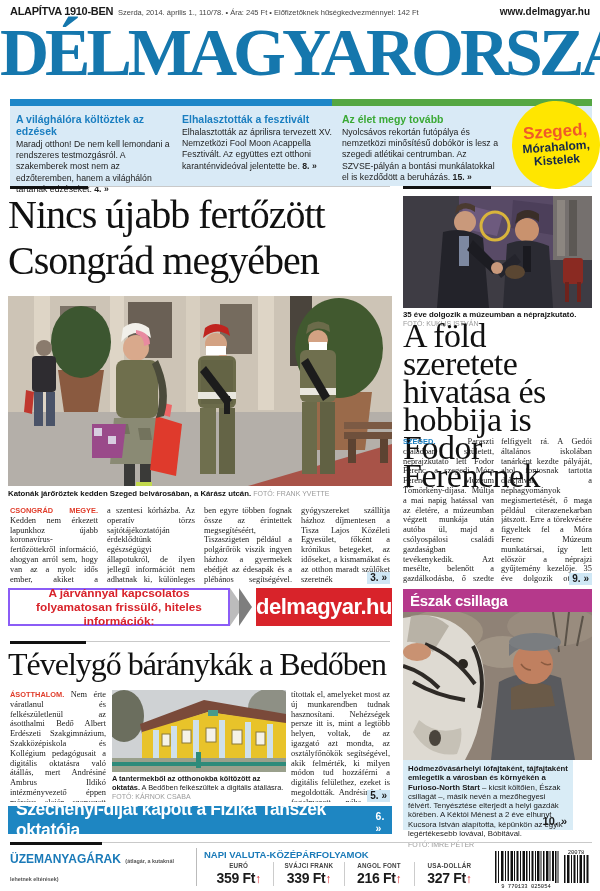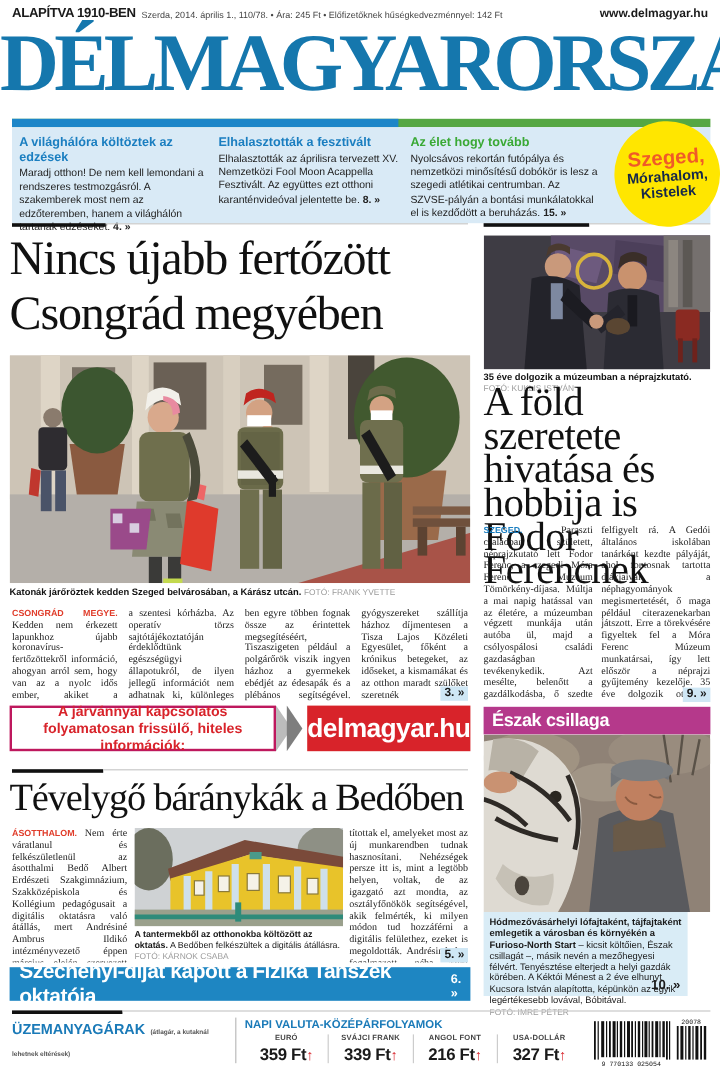--- a/index.html
+++ b/index.html
@@ -53,21 +53,21 @@
   .col{position:absolute;top:0;height:78px;overflow:hidden;font-family:"Liberation Serif",serif;
        font-size:8.4px;line-height:9.8px;text-align:justify;}
   .c1{left:0;width:88px;} .c2{left:97px;width:88px;} .c3{left:194px;width:88px;} .c4{left:291px;width:89px;}
   .loc-red{color:#e03c2a;font-weight:bold;font-family:"Liberation Sans",sans-serif;font-size:7.4px;}
   .loc-blue{color:#1a7ec0;font-weight:bold;font-family:"Liberation Sans",sans-serif;font-size:7.4px;}
   .pagemark{position:absolute;right:0;bottom:0;background:#cfe7f5;font-family:"Liberation Sans",sans-serif;
             font-weight:bold;font-size:10px;padding:0 3px;line-height:12px;}
 
   
   .promo{left:8px;top:588px;width:384px;height:38px;display:flex;align-items:stretch;}
-  .promo-white{width:218px;border:2px solid #be185d;background:#fff;display:flex;align-items:center;justify-content:center;}
+  .promo-white{width:218px;border:2px solid #8b5cf6;background:#fff;display:flex;align-items:center;justify-content:center;}
   .promo-white span{color:#d8232a;font-weight:bold;font-size:11.8px;line-height:14px;text-align:center;}
   .promo-red{flex:1;background:#d8232a;display:flex;align-items:center;justify-content:center;}
   .promo-red span{color:#fff;font-weight:bold;font-size:22px;letter-spacing:-.5px;}
 
   
   .fodor-photo{left:403px;top:196px;width:189px;height:112px;overflow:hidden;}
   .fodor-caption{left:403px;top:310px;width:189px;}
   .fodor-headline{left:403px;top:322px;width:189px;font-size:34px;line-height:28px;letter-spacing:-.5px;color:#111;}
   .fodor-cols{left:403px;top:437px;width:189px;height:148px;}
   .fc1{left:0;width:91px;height:148px;} .fc2{left:98px;width:91px;height:148px;}
@@ -129,21 +129,21 @@
       <h3 class="tblue">A világhálóra költöztek az edzések</h3>
       <p><span>Maradj otthon! De nem kell lemondani a rendszeres testmozgásról. A szakemberek most nem az edzőteremben, hanem a világhálón tartanak edzéseket.</span>
         <span class="tpage">4. »</span></p>
     </div>
     <div class="teaser t2">
       <h3 class="tblue">Elhalasztották a fesztivált</h3>
       <p><span>Elhalasztották az áprilisra tervezett XV. Nemzetközi Fool Moon Acappella Fesztivált. Az együttes ezt otthoni karanténvideóval jelentette be.</span>
         <span class="tpage">8. »</span></p>
     </div>
     <div class="teaser t3">
-      <h3 class="tgreen">Az élet hogy tovább</h3>
+      <h3 class="tgreen">Az élet megy tovább</h3>
       <p><span>Nyolcsávos rekortán futópálya és nemzetközi minősítésű dobókör is lesz a szegedi atlétikai centrumban. Az SZVSE-pályán a bontási munkálatokkal el is kezdődött a beruházás.</span>
         <span class="tpage">15. »</span></p>
     </div>
   </div>
   <div class="abs badge">
     <span class="b1">Szeged,</span>
     <span class="b2">Mórahalom,</span>
     <span class="b3">Kistelek</span>
   </div>
 

